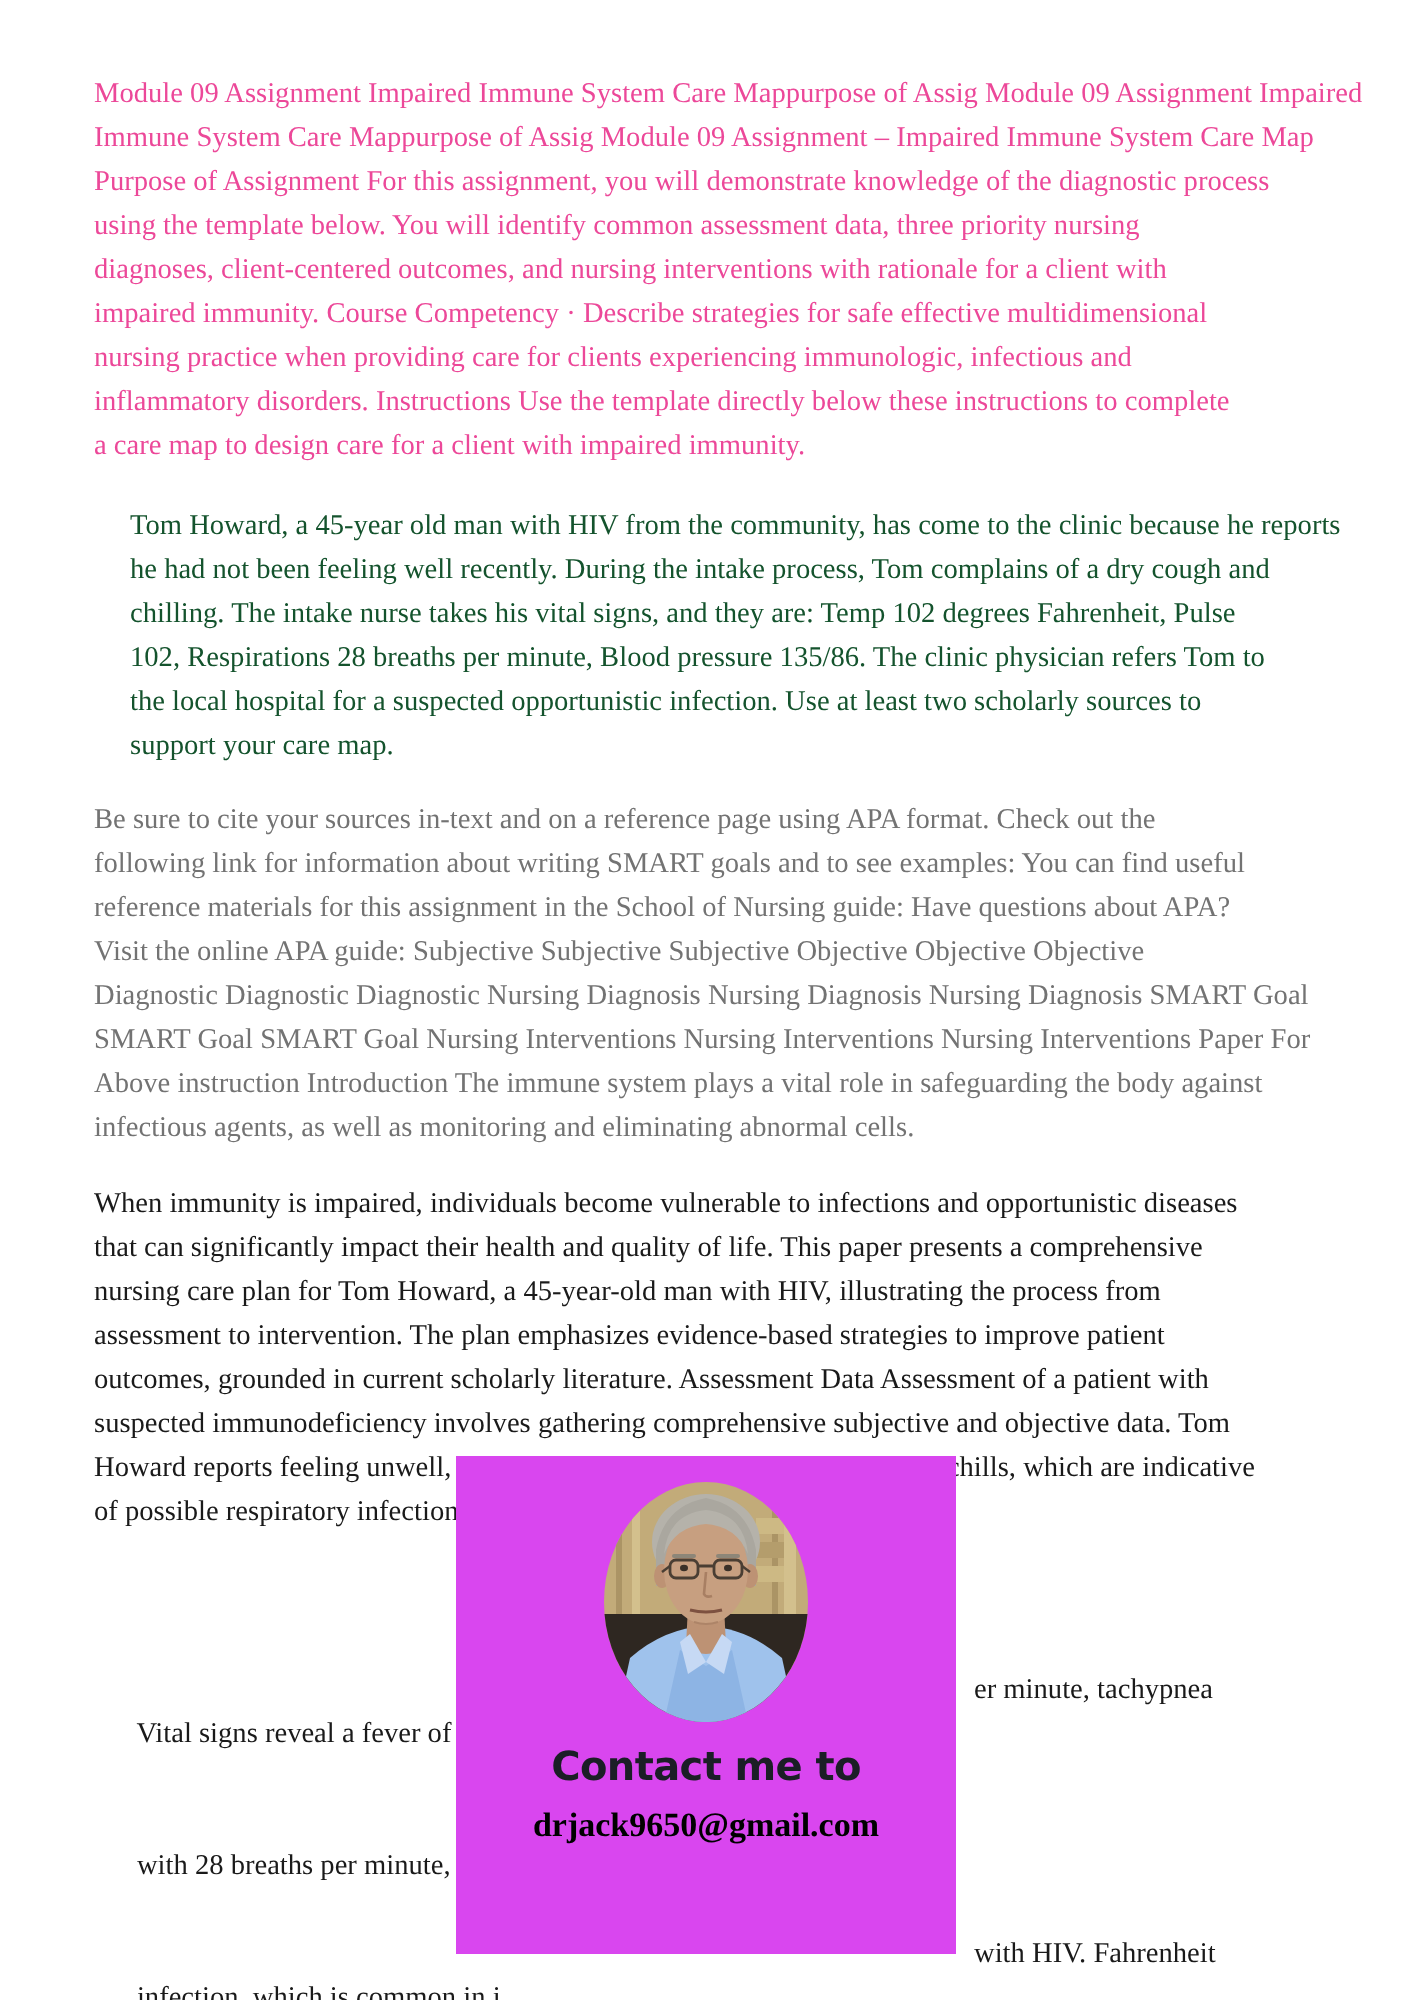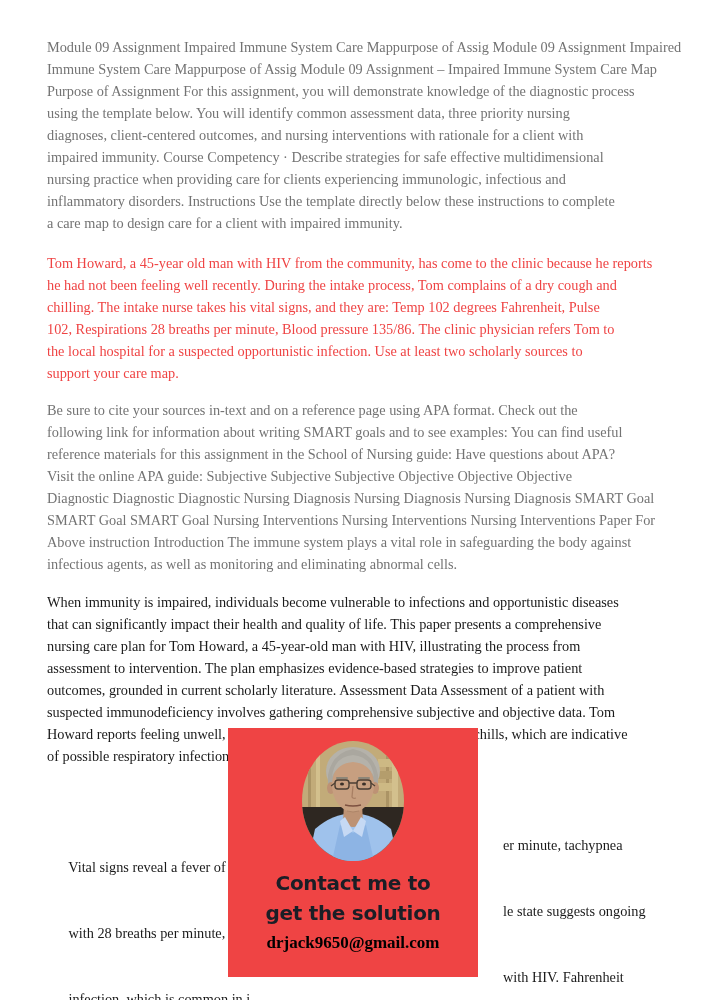--- a/index.html
+++ b/index.html
@@ -19,21 +19,21 @@
     color: #1a1a1a;
     white-space: pre;
     z-index: 1;
   }
   #p1 { top: 36px; }
   #p2 { top: 252px; }
   #p3 { top: 399px; }
   #p4 { top: 591px; }
   #p5 { top: 790px; }
   .frag-line { position: relative; height: 22px; }
-  .frag-right { position: absolute; left: 431px; top: 0; white-space: pre; padding-left: 25px; }
+  .frag-right { position: absolute; left: 415px; top: 0; white-space: pre; padding-left: 25px; }
 
   .promo-card {
     position: absolute;
     left: 228px; top: 728px;
     width: 250px; height: 249px;
     background: #41e6e6;
     z-index: 5;
     display: flex;
     flex-direction: column;
     align-items: center;
@@ -57,31 +57,31 @@
     font-size: 17px;
     color: #000000;
     white-space: nowrap;
   }
 </style>
 </head>
 <body>
 
 <div>
 
-  <p id="p1" class="para" style="color: #737373;">Module 09 Assignment Impaired Immune System Care Mappurpose of Assig Module 09 Assignment Impaired
+  <p id="p1" class="para" style="color: #ec4899;">Module 09 Assignment Impaired Immune System Care Mappurpose of Assig Module 09 Assignment Impaired
 Immune System Care Mappurpose of Assig Module 09 Assignment – Impaired Immune System Care Map
 Purpose of Assignment For this assignment, you will demonstrate knowledge of the diagnostic process
 using the template below. You will identify common assessment data, three priority nursing
 diagnoses, client-centered outcomes, and nursing interventions with rationale for a client with
 impaired immunity. Course Competency · Describe strategies for safe effective multidimensional
 nursing practice when providing care for clients experiencing immunologic, infectious and
 inflammatory disorders. Instructions Use the template directly below these instructions to complete
 a care map to design care for a client with impaired immunity.</p>
 
-  <p id="p2" class="para" style="color: #ef4444;">Tom Howard, a 45-year old man with HIV from the community, has come to the clinic because he reports
+  <p id="p2" class="para" style="color: #14532d; margin-left: 18px;">Tom Howard, a 45-year old man with HIV from the community, has come to the clinic because he reports
 he had not been feeling well recently. During the intake process, Tom complains of a dry cough and
 chilling. The intake nurse takes his vital signs, and they are: Temp 102 degrees Fahrenheit, Pulse
 102, Respirations 28 breaths per minute, Blood pressure 135/86. The clinic physician refers Tom to
 the local hospital for a suspected opportunistic infection. Use at least two scholarly sources to
 support your care map.</p>
 
   <p id="p3" class="para" style="color: #737373;">Be sure to cite your sources in-text and on a reference page using APA format. Check out the
 following link for information about writing SMART goals and to see examples: You can find useful
 reference materials for this assignment in the School of Nursing guide: Have questions about APA?
 Visit the online APA guide: Subjective Subjective Subjective Objective Objective Objective
@@ -99,33 +99,32 @@
 Howard reports feeling unwell, with symptoms including a dry cough and chills, which are indicative
 of possible respiratory infection</p>
 
   <div id="p5" class="para" style="color: rgb(26, 26, 26);">
     <div class="frag-line">
       <span>Vital signs reveal a fever of 102</span>
       <span class="frag-right">er minute, tachypnea</span>
     </div>
     <div class="frag-line">
       <span>with 28 breaths per minute, and</span>
-      <span class="frag-right">le state suggests ongoing</span>
     </div>
     <div class="frag-line">
       <span>infection, which is common in i</span>
       <span class="frag-right">with HIV. Fahrenheit</span>
     </div>
     
     
     
     
   </div>
 
-  <div class="promo-card" id="promo-card" style="background: #ef4444;">
+  <div class="promo-card" id="promo-card" style="background: #d946ef;">
     <svg class="portrait" viewBox="0 0 102 120" xmlns="http://www.w3.org/2000/svg">
       <defs>
         <clipPath id="ovalClip">
             <ellipse cx="51" cy="60" rx="51" ry="60"></ellipse>
           </clipPath>
       </defs>
       <g clip-path="url(#ovalClip)">
 
         <rect x="0" y="0" width="102" height="120" fill="#c2ab79"></rect>
         <rect x="6" y="0" width="3" height="120" fill="#ab9465"></rect>
@@ -170,18 +169,17 @@
 
         <path d="M 51 45 L 50 56 Q 51 58 54 57" fill="none" stroke="#a87f63" stroke-width="1.3"></path>
 
         <path d="M 43 64 Q 51 66 59 64" fill="none" stroke="#7d5140" stroke-width="1.5"></path>
 
         <path d="M 45 70 Q 51 72 57 70" fill="none" stroke="#ad8468" stroke-width="1"></path>
       </g>
     </svg>
     <div class="headline" style="color: rgb(27, 30, 38);">
       <div>Contact me to</div>
-      <div>get the solution</div>
     </div>
     <div class="email" style="color: rgb(0, 0, 0);">drjack9650@gmail.com</div>
   </div>
 
 </div>
 
 </body></html>

